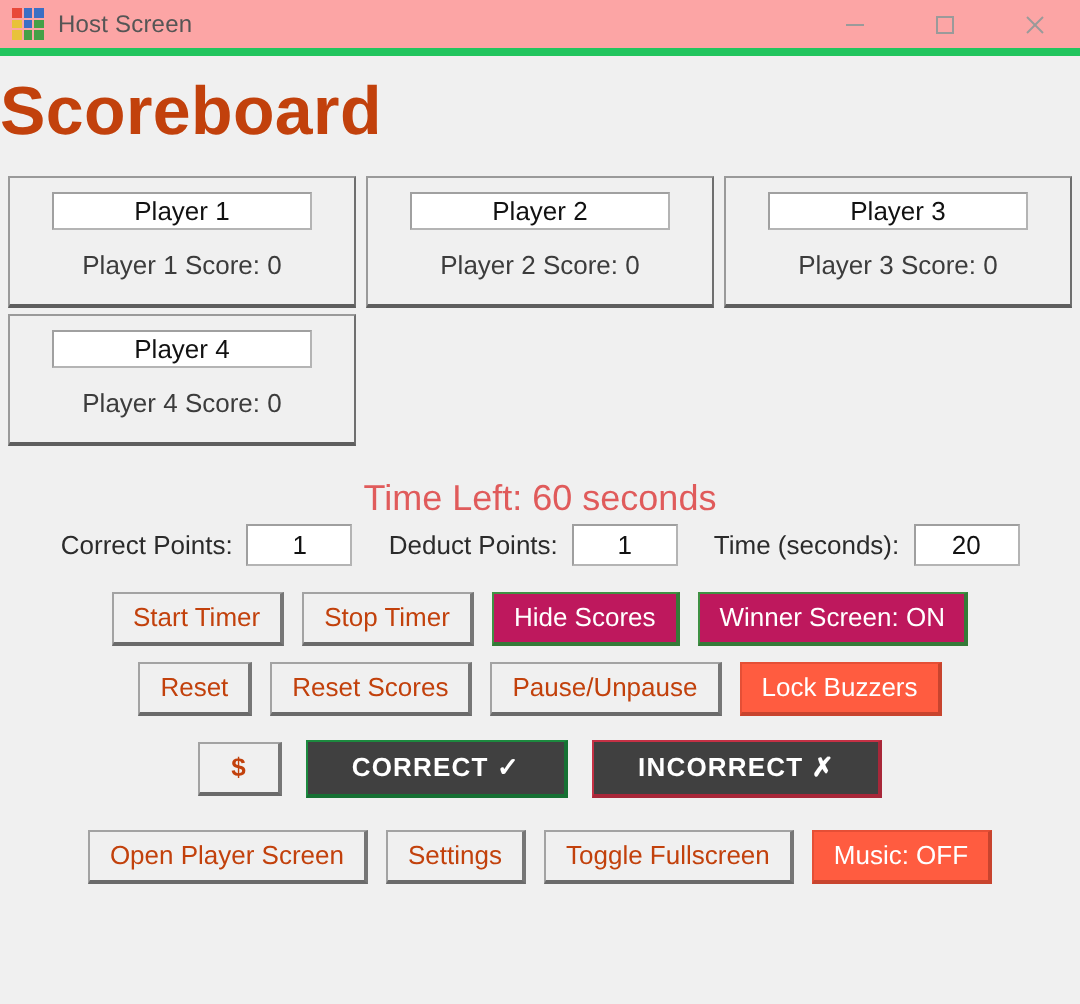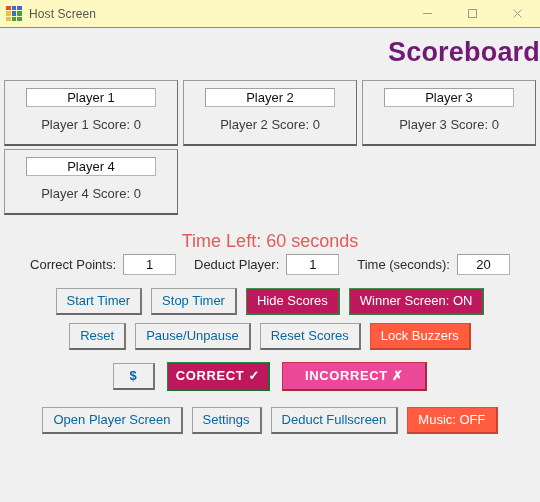--- a/index.html
+++ b/index.html
@@ -20,22 +20,22 @@
     width: 540px;
     height: 502px;
     display: flex;
     flex-direction: column;
     background: #f0f0f0;
     position: relative;
   }
   .titlebar {
     height: 28px;
     min-height: 28px;
-    background: #fef9c3;
-    border-bottom: 1px solid #22c55e;
+    background: #fca5a5;
+    border-bottom: 4px solid #22c55e;
     display: flex;
     align-items: center;
     padding-left: 6px;
     box-sizing: border-box;
   }
   .app-icon {
     width: 16px;
     height: 16px;
     display: grid;
     grid-template-columns: 1fr 1fr 1fr;
@@ -79,24 +79,24 @@
 
   
   .client {
     flex: 1 1 auto;
     position: relative;
     background: #f0f0f0;
     overflow: hidden;
   }
 
   .page-title {
-    text-align: right;
-    font-size: 27px;
+    text-align: left;
+    font-size: 34px;
     font-weight: bold;
-    color: #701a75;
+    color: #c2410c;
     margin-top: 9px;
     letter-spacing: 0.2px;
   }
 
   
   .players {
     display: grid;
     grid-template-columns: 1fr 1fr 1fr;
     gap: 3px 5px;
     padding: 0 4px;
@@ -186,52 +186,52 @@
     gap: 9px;
   }
   .row1 { margin-top: 13px; }
   .row2 { margin-top: 8px; }
   .row3 { margin-top: 12px; gap: 12px; }
   .row4 { margin-top: 16px; gap: 9px; }
 
   .btn {
     font-family: "Liberation Sans", sans-serif;
     font-size: 13px;
-    color: #0369a1;
+    color: #c2410c;
     background: #f0f0f0;
     border: 1px solid #a3a3a3;
     border-right-color: #767676;
     border-bottom-color: #6a6a6a;
     border-bottom-width: 2px;
     border-right-width: 2px;
     padding: 4px 10px 4px 10px;
     box-sizing: border-box;
     line-height: 16px;
     white-space: nowrap;
     cursor: default;
   }
   .btn.green {
     background: #be185d;
     color: #ffffff;
     border-color: #3f9143;
     border-right-color: #357a38;
     border-bottom-color: #357a38;
   }
   .btn.green-strong {
-    background: #be185d;
+    background: #404040;
     color: #ffffff;
     border-color: #1c8a3f;
     border-right-color: #167033;
     border-bottom-color: #167033;
     font-weight: bold;
     letter-spacing: 0.6px;
-    padding: 5px 8px;
+    padding: 5px 22px;
   }
   .btn.red-strong {
-    background: #ec4899;
+    background: #404040;
     color: #ffffff;
     border-color: #c53145;
     border-right-color: #a82739;
     border-bottom-color: #a82739;
     font-weight: bold;
     letter-spacing: 0.6px;
     padding: 5px 22px;
   }
   .btn.orange {
     background: #ff5c40;
@@ -309,47 +309,47 @@
         <div class="player-score">Player 4 Score: 0</div>
       </div>
 
     </div>
 
     <div class="timer">Time Left: 60 seconds</div>
 
     <div class="settings-row">
       <span class="lbl">Correct Points:</span>
       <input class="num-entry" type="text" value="1" style="">
-      <span class="lbl">Deduct Player:</span>
+      <span class="lbl">Deduct Points:</span>
       <input class="num-entry" type="text" value="1" style="">
       <span class="lbl">Time (seconds):</span>
       <input class="num-entry last" type="text" value="20" style="">
     </div>
 
     <div class="btn-row row1">
       <button class="btn">Start Timer</button>
       <button class="btn">Stop Timer</button>
       <button class="btn green">Hide Scores</button>
       <button class="btn green">Winner Screen: ON</button>
     </div>
 
     <div class="btn-row row2">
       <button class="btn">Reset</button>
+      <button class="btn">Reset Scores</button>
       <button class="btn">Pause/Unpause</button>
-      <button class="btn">Reset Scores</button>
       <button class="btn orange">Lock Buzzers</button>
     </div>
 
     <div class="btn-row row3">
       <button class="btn money">$</button>
       <button class="btn green-strong">CORRECT ✓</button>
       <button class="btn red-strong">INCORRECT ✗</button>
     </div>
 
     <div class="btn-row row4">
       <button class="btn">Open Player Screen</button>
       <button class="btn">Settings</button>
-      <button class="btn">Deduct Fullscreen</button>
+      <button class="btn">Toggle Fullscreen</button>
       <button class="btn orange">Music: OFF</button>
     </div>
 
   </div>
 </div>
 
 </body></html>

